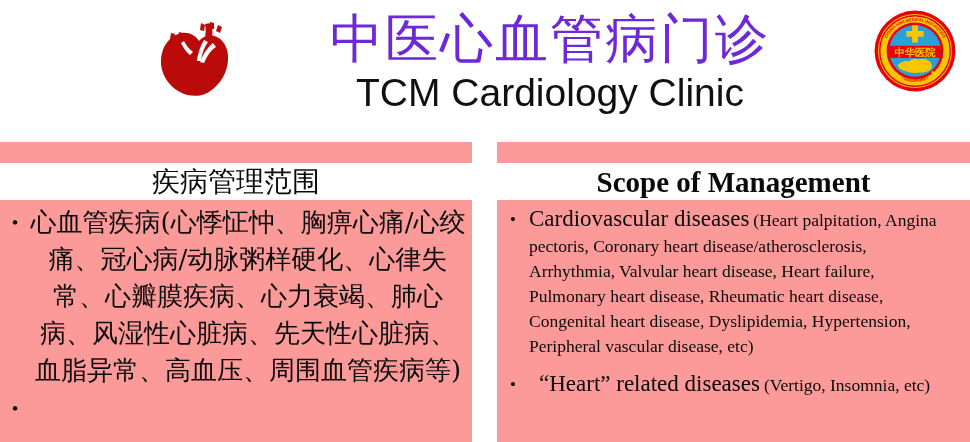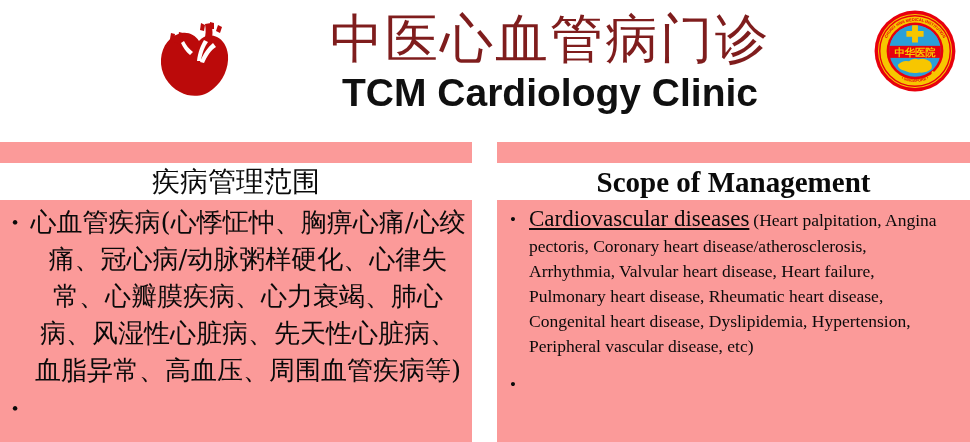--- a/index.html
+++ b/index.html
@@ -12,26 +12,26 @@
 
   
   .header{position:relative;height:136px;}
 
   .heart-icon{position:absolute;left:158px;top:18px;width:80px;height:86px;}
   .heart-icon svg{display:block;width:100%;height:100%;}
 
   .title-block{position:absolute;left:240px;top:6px;width:620px;text-align:center;}
   .title-cn{
     font-family:"DejaVu Serif","Liberation Serif",serif;
-    font-size:53px;line-height:66px;color:#7f1d1d;letter-spacing:2px;
+    font-size:53px;line-height:66px;color:#6d28d9;letter-spacing:2px;
     white-space:nowrap;
   }
   .title-en{
     font-family:"Liberation Sans",sans-serif;
-    font-size:39px;line-height:46px;color:#101010;font-weight:700;
+    font-size:39px;line-height:46px;color:#101010;font-weight:400;
     margin-top:-2px;white-space:nowrap;
   }
 
   .org-logo{position:absolute;right:12px;top:8px;width:86px;height:86px;}
   .org-logo svg{display:block;width:100%;height:100%;}
 
   
   .columns{position:absolute;top:142px;left:0;width:970px;height:300px;padding-left:14px;}
   .col{position:absolute;top:0;}
   .col-left{left:0;width:472px;}
@@ -71,21 +71,21 @@
     text-align:center;
   }
   .list-cn .bullet-row + .bullet-row{margin-top:1px;}
 
   
   .list-en .bullet-dot{width:32px;font-size:17px;line-height:32px;}
   .list-en .bullet-text{
     font-family:"Liberation Serif",serif;
     color:#0a0a0a;padding-right:18px;
   }
-  .list-en .lead{font-size:23px;line-height:30px;text-decoration:underline;}
+  .list-en .lead{font-size:23px;line-height:30px;}
   .list-en .detail{font-size:17.5px;line-height:25px;}
   .list-en .bullet-row + .bullet-row{margin-top:10px;}
   .list-en .indent2 .bullet-text{padding-left:10px;}
 </style>
 </head>
 <body>
 
 <div class="page">
 
   <div class="header">
@@ -174,19 +174,23 @@
         <div class="bullet-row">
           <div class="bullet-dot">•</div>
           <div class="bullet-text">
             <span class="lead">Cardiovascular diseases</span>
             <span class="detail">(Heart palpitation, Angina pectoris, Coronary heart disease/atherosclerosis, Arrhythmia, Valvular heart disease, Heart failure, Pulmonary heart disease, Rheumatic heart disease, Congenital heart disease, Dyslipidemia, Hypertension, Peripheral vascular disease, etc)</span>
           </div>
         </div>
 
         <div class="bullet-row indent2">
           <div class="bullet-dot">•</div>
+          <div class="bullet-text">
+            <span class="lead">“Heart” related diseases</span>
+            <span class="detail">(Vertigo, Insomnia, etc)</span>
+          </div>
         </div>
 
       </div>
     </div>
 
   </div>
 </div>
 
 </body></html>

